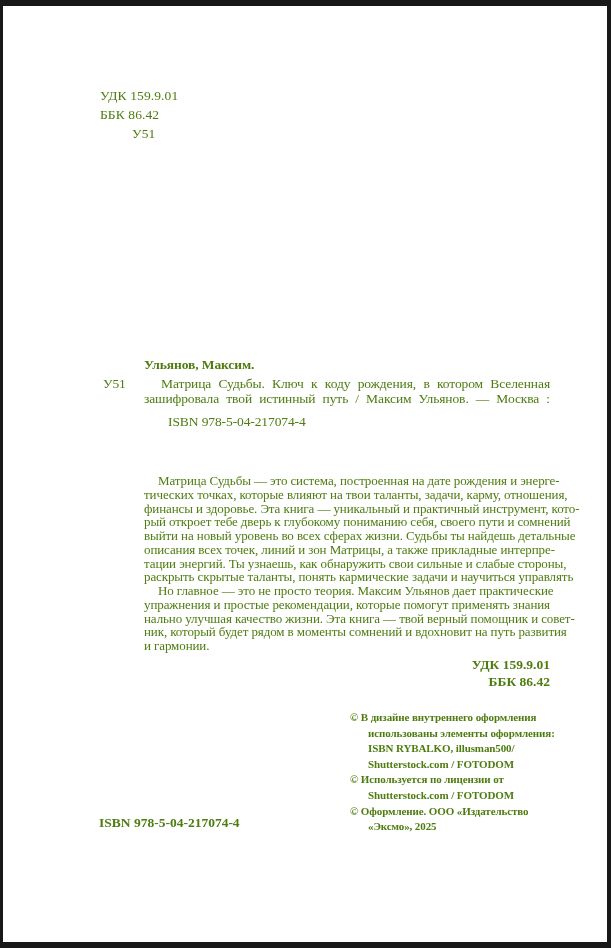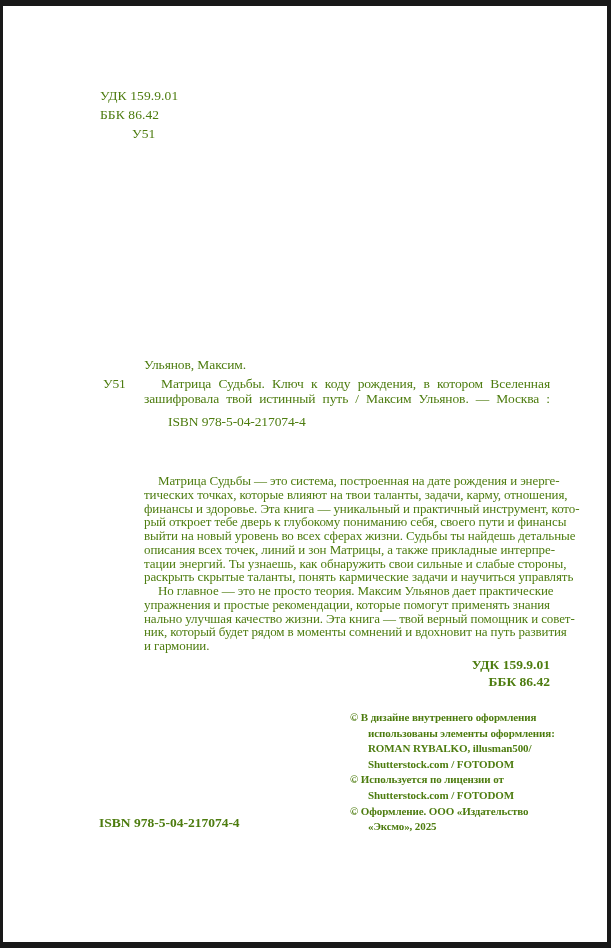--- a/index.html
+++ b/index.html
@@ -31,21 +31,21 @@
     letter-spacing: 0.1px;
   }
   .top-codes .code-indent { padding-left: 32px; }
 
   
   .bib {
     left: 141px; top: 351px; width: 406px;
     font-size: 13.5px; line-height: 15.5px;
     letter-spacing: -0.1px;
   }
-  .bib-author { font-weight: normal; margin-bottom: 3px; white-space: nowrap; }
+  .bib-author { font-weight: bold; margin-bottom: 3px; white-space: nowrap; }
   .bib-margin-code {
     position: absolute; left: -41px; top: 19px;
     font-weight: normal; white-space: nowrap;
   }
   .bib-isbn { margin-top: 7px; padding-left: 24px; white-space: nowrap; }
 
   
   .annotation {
     left: 141px; top: 468px; width: 406px;
     font-size: 13px; line-height: 13.75px;
@@ -99,41 +99,41 @@
     <div class="bib-author">Ульянов, Максим.</div>
     <div class="jl fi-bib">Матрица Судьбы. Ключ к коду рождения, в котором Вселенная</div>
     <div class="jl">зашифровала твой истинный путь / Максим Ульянов. — Москва :</div>
     <div class="bib-isbn">ISBN 978-5-04-217074-4</div>
   </div>
 
   <div class="abs annotation">
     <div class="jl fi">Матрица Судьбы — это система, построенная на дате рождения и энерге-</div>
     <div class="jl">тических точках, которые влияют на твои таланты, задачи, карму, отношения,</div>
     <div class="jl">финансы и здоровье. Эта книга — уникальный и практичный инструмент, кото-</div>
-    <div class="jl">рый откроет тебе дверь к глубокому пониманию себя, своего пути и финансы</div>
+    <div class="jl">рый откроет тебе дверь к глубокому пониманию себя, своего пути и сомнений</div>
     <div class="jl">выйти на новый уровень во всех сферах жизни. Судьбы ты найдешь детальные</div>
     <div class="jl">описания всех точек, линий и зон Матрицы, а также прикладные интерпре-</div>
     <div class="jl">тации энергий. Ты узнаешь, как обнаружить свои сильные и слабые стороны,</div>
     <div class="jl">раскрыть скрытые таланты, понять кармические задачи и научиться управлять</div>
     <div class="jl fi">Но главное — это не просто теория. Максим Ульянов дает практические</div>
     <div class="jl">упражнения и простые рекомендации, которые помогут применять знания</div>
     <div class="jl">нально улучшая качество жизни. Эта книга — твой верный помощник и совет-</div>
     <div class="jl">ник, который будет рядом в моменты сомнений и вдохновит на путь развития</div>
     <div class="ll">и гармонии.</div>
   </div>
 
   <div class="abs bottom-codes">
     <div>УДК 159.9.01</div>
     <div>ББК 86.42</div>
   </div>
 
   <div class="abs copyright">
     <div class="cline">© В дизайне внутреннего оформления</div>
     <div class="cline ind">использованы элементы оформления:</div>
-    <div class="cline ind">ROMAN RYBALKO, illusman500/</div>
+    <div class="cline ind">ISBN RYBALKO, illusman500/</div>
     <div class="cline ind">Shutterstock.com / FOTODOM</div>
     <div class="cline">© Используется по лицензии от</div>
     <div class="cline ind">Shutterstock.com / FOTODOM</div>
     <div class="cline">© Оформление. ООО «Издательство</div>
     <div class="cline ind">«Эксмо», 2025</div>
   </div>
 
   <div class="abs isbn-bottom">ISBN 978-5-04-217074-4</div>
 
 </div>

